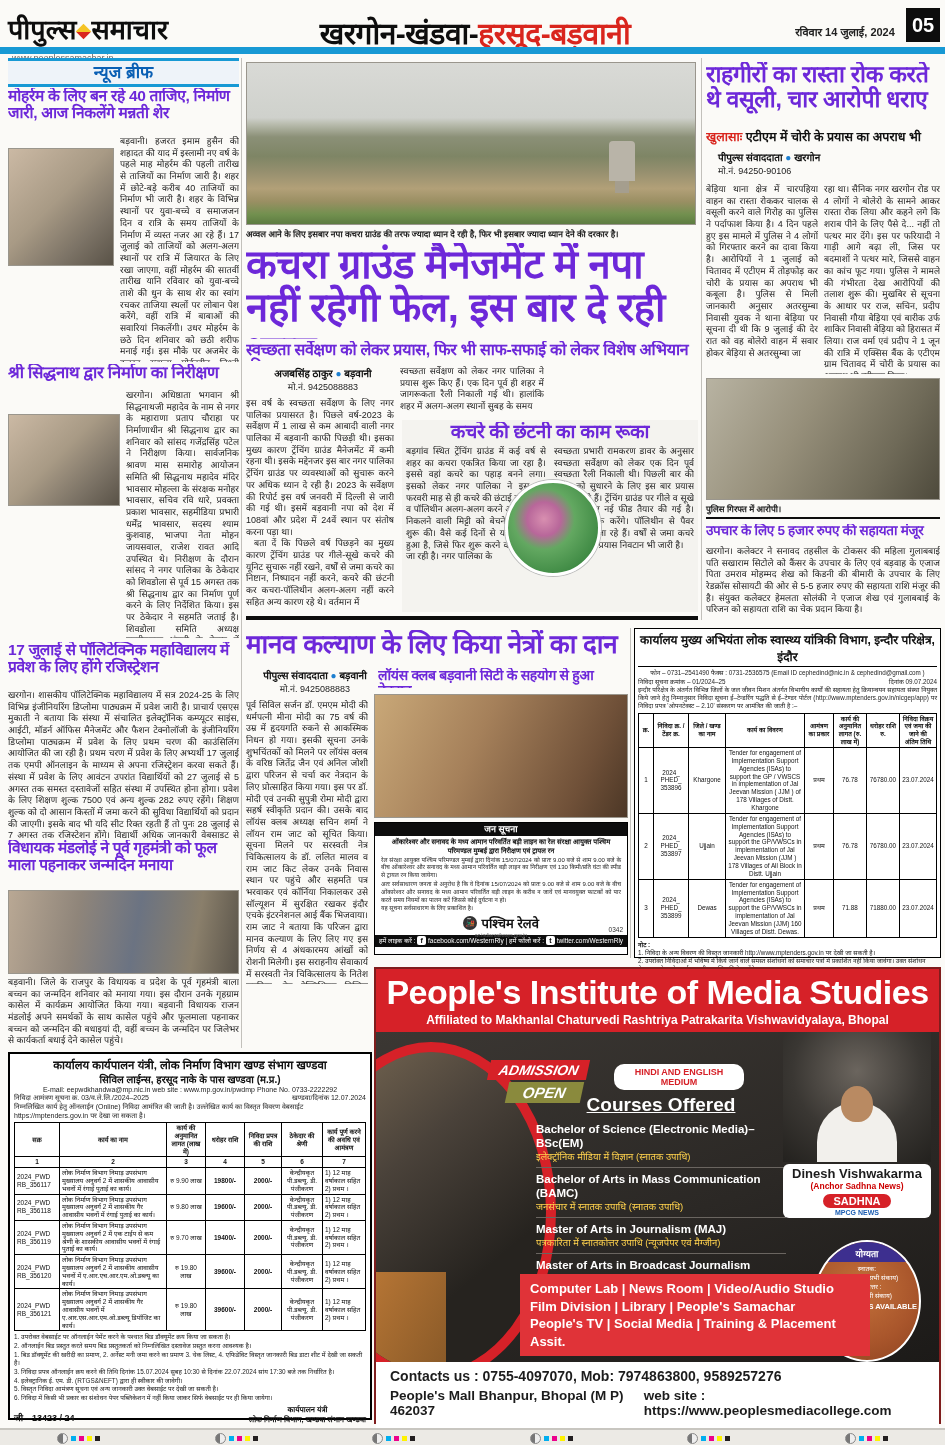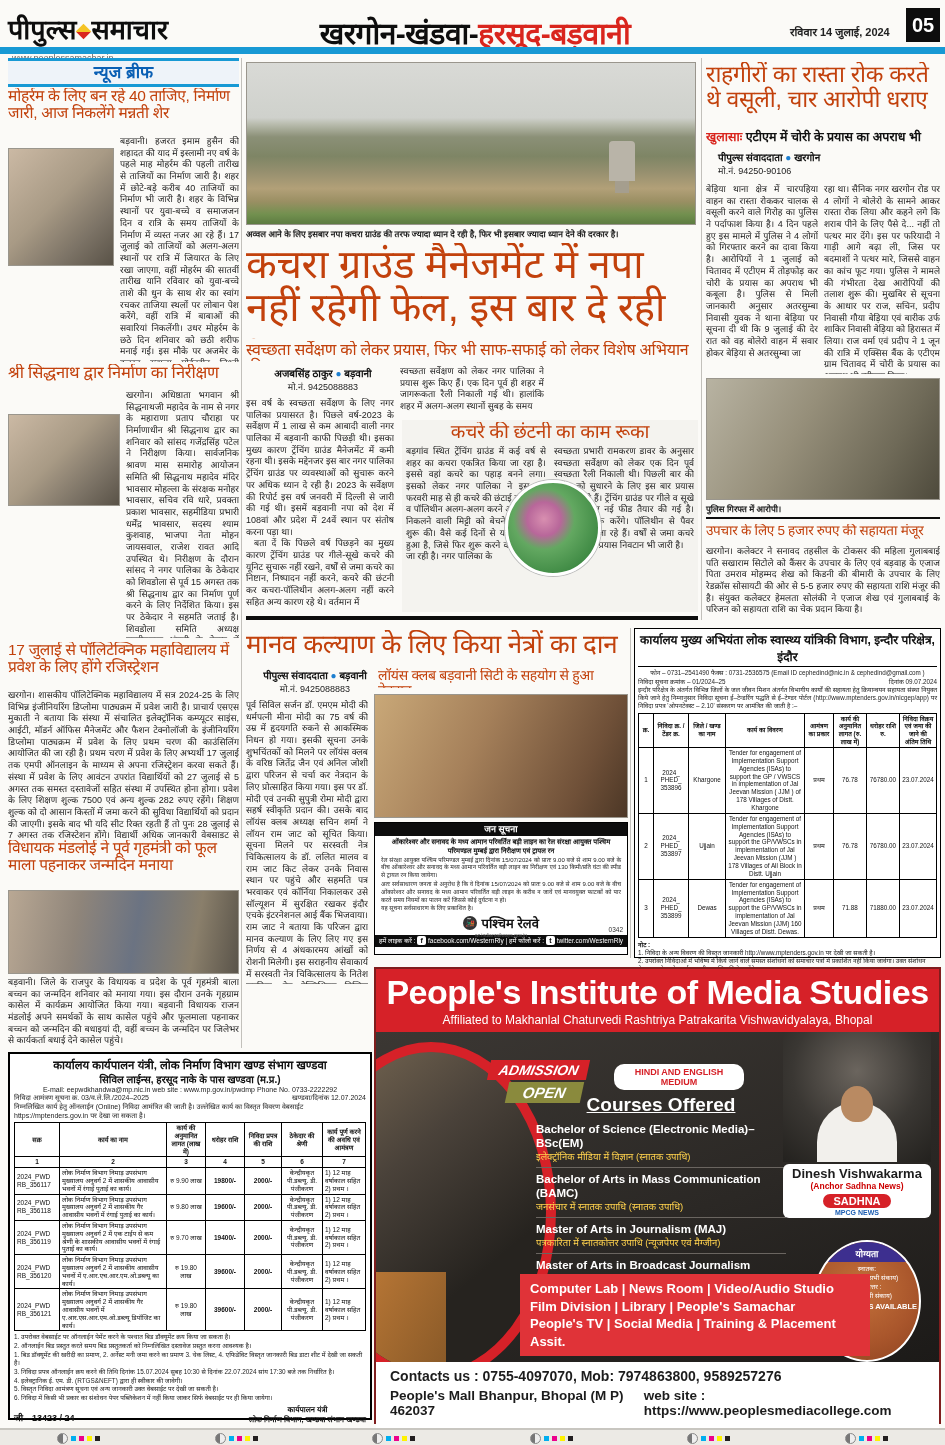--- a/index.html
+++ b/index.html
@@ -1,20 +1,20 @@
 <!DOCTYPE html>
 <html><head>
 <meta charset="utf-8">
 <style>
   html,body{margin:0;padding:0;background:#d8d6d2;font-family:"Liberation Sans","DejaVu Sans",sans-serif;}
   #sheet{position:relative;width:945px;height:1445px;margin:0 auto;background:#fbfaf7;overflow:hidden;}
   .abs{position:absolute;}
   p{margin:0;}
   .body-txt{font-size:9px;line-height:1.3;color:#1c1c1c;text-align:justify;overflow:hidden;}
-  .headline{font-weight:400;color:#c2410c;line-height:1.08;letter-spacing:-0.3px;overflow:hidden;}
+  .headline{font-weight:700;color:#6d28d9;line-height:1.08;letter-spacing:-0.3px;overflow:hidden;}
   .caption{font-size:8.5px;font-weight:bold;color:#222;}
   .byline{font-size:10px;font-weight:bold;color:#111;text-align:center;}
   .byline .dot{color:#1d7fd0;}
   .phone{font-size:9px;color:#222;text-align:center;}
   .vrule{width:1px;background:#c2c0bb;}
   .photo{border:1px solid #9a968d;box-sizing:border-box;}
   
   .ph-garbage{background:linear-gradient(180deg,#d9dad6 0%,#cfd1cc 34%,#b9bcae 38%,#8b9077 46%,#7e8565 58%,#97906f 68%,#b2a078 78%,#9a8f63 86%,#72904f 94%,#5d7c41 100%);}
   .ph-tower{position:absolute;right:60px;top:78px;width:26px;height:40px;background:#b9b4a8;border-radius:4px 4px 0 0;box-shadow:0 18px 0 -6px #a59e8e;}
   .ph-warm{background:linear-gradient(135deg,#cbb9a4 0%,#a89a85 45%,#7c7366 75%,#595247 100%);}
@@ -52,21 +52,21 @@
 
 <div id="sheet">
 
   <div class="abs" style="left:8px;top:10px;width:260px;">
     <span style="font-size:27px;font-weight:900;color:#0d0d0d;">पीपुल्स</span><span style="display:inline-block;width:11px;height:11px;background:linear-gradient(135deg,#f5c324 50%,#d9251d 50%);transform:rotate(45deg);margin:0 2px 2px 2px;"></span><span style="font-size:27px;font-weight:900;color:#0d0d0d;margin-top:32px;">समाचार</span>
     <span style="font-size:9px;color:#666;margin-left:4px;">www.peoplessamachar.in</span>
   </div>
   <div class="abs" style="left:250px;top:12px;width:450px;text-align:center;font-size:30px;font-weight:900;letter-spacing:-0.5px;">
     <span style="color:#0d0d0d;">खरगोन-खंडवा-</span><span class="red">हरसूद-बड़वानी</span>
   </div>
-  <div class="abs" style="left:790px;top:24px;width:110px;text-align:left;font-size:11px;font-weight:bold;color:#222;">रविवार 14 जुलाई, 2024</div>
+  <div class="abs" style="left:790px;top:24px;width:110px;text-align:center;font-size:11px;font-weight:bold;color:#222;">रविवार 14 जुलाई, 2024</div>
   <div class="abs black-bar" style="left:906px;top:8px;width:34px;height:34px;color:#fff;font-size:20px;font-weight:900;text-align:center;line-height:34px;">05</div>
   <div class="abs" style="left:0;top:47px;width:945px;height:7px;background:#1899d4;"></div>
 
   <div class="abs vrule" style="left:241px;top:58px;height:990px;"></div>
   <div class="abs vrule" style="left:701px;top:58px;height:562px;"></div>
   <div class="abs vrule" style="left:630px;top:628px;height:330px;"></div>
 
   <div class="abs brief-bar" style="left:8px;top:58px;width:231px;height:23px;">न्यूज ब्रीफ</div>
 
   <div class="abs headline" style="left:8px;top:88px;width:231px;height:44px;font-size:15.5px;">मोहर्रम के लिए बन रहे 40 ताजिए, निर्माण जारी, आज निकलेंगे मन्नती शेर</div>
@@ -337,21 +337,21 @@
       <span style="font-size:9px;font-weight:bold;color:#111;">जी—13423 / 24</span>
       <span style="font-size:7.5px;font-weight:bold;text-align:center;color:#111;">
         <span>कार्यपालन यंत्री</span><br>
         <span>लोक निर्माण विभाग, खण्डवा संभाग खण्डवा</span>
       </span>
     </div>
   </div>
 
   <div class="abs ad" style="left:374px;top:967px;width:567px;height:457px;border:2px solid #7f1d1d;box-sizing:border-box;">
     <div style="font-size:34px;font-weight:900;color:#fff;text-align:center;padding-top:4px;letter-spacing:-0.5px;white-space:nowrap;overflow:hidden;">People's Institute of Media Studies</div>
-    <div style="font-size:12px;font-weight:normal;color:#fff;text-align:center;padding:1px 0 5px;">Affiliated to Makhanlal Chaturvedi Rashtriya Patrakarita Vishwavidyalaya, Bhopal</div>
+    <div style="font-size:12px;font-weight:bold;color:#fff;text-align:center;padding:1px 0 5px;">Affiliated to Makhanlal Chaturvedi Rashtriya Patrakarita Vishwavidyalaya, Bhopal</div>
 
     <div class="ad-dark" style="position:relative;height:330px;overflow:hidden;">
 
       <div style="position:absolute;left:-70px;top:10px;width:230px;height:320px;border-radius:50%;border:10px solid #d62128;background:linear-gradient(140deg,#7a6a54 0%,#4a423a 35%,#26231f 70%);overflow:hidden;">
         <div style="position:absolute;left:10px;bottom:10px;width:120px;height:90px;background:linear-gradient(120deg,#c7803a,#8a5a28);"></div>
       </div>
 
       <div style="position:absolute;left:113px;top:28px;">
         <div class="badge-red" style="font-size:14px;padding:2px 10px;display:inline-block;">ADMISSION</div><br>
         <div class="badge-olive" style="font-size:15px;padding:2px 16px;display:inline-block;margin:2px 0 0 18px;">OPEN</div>

